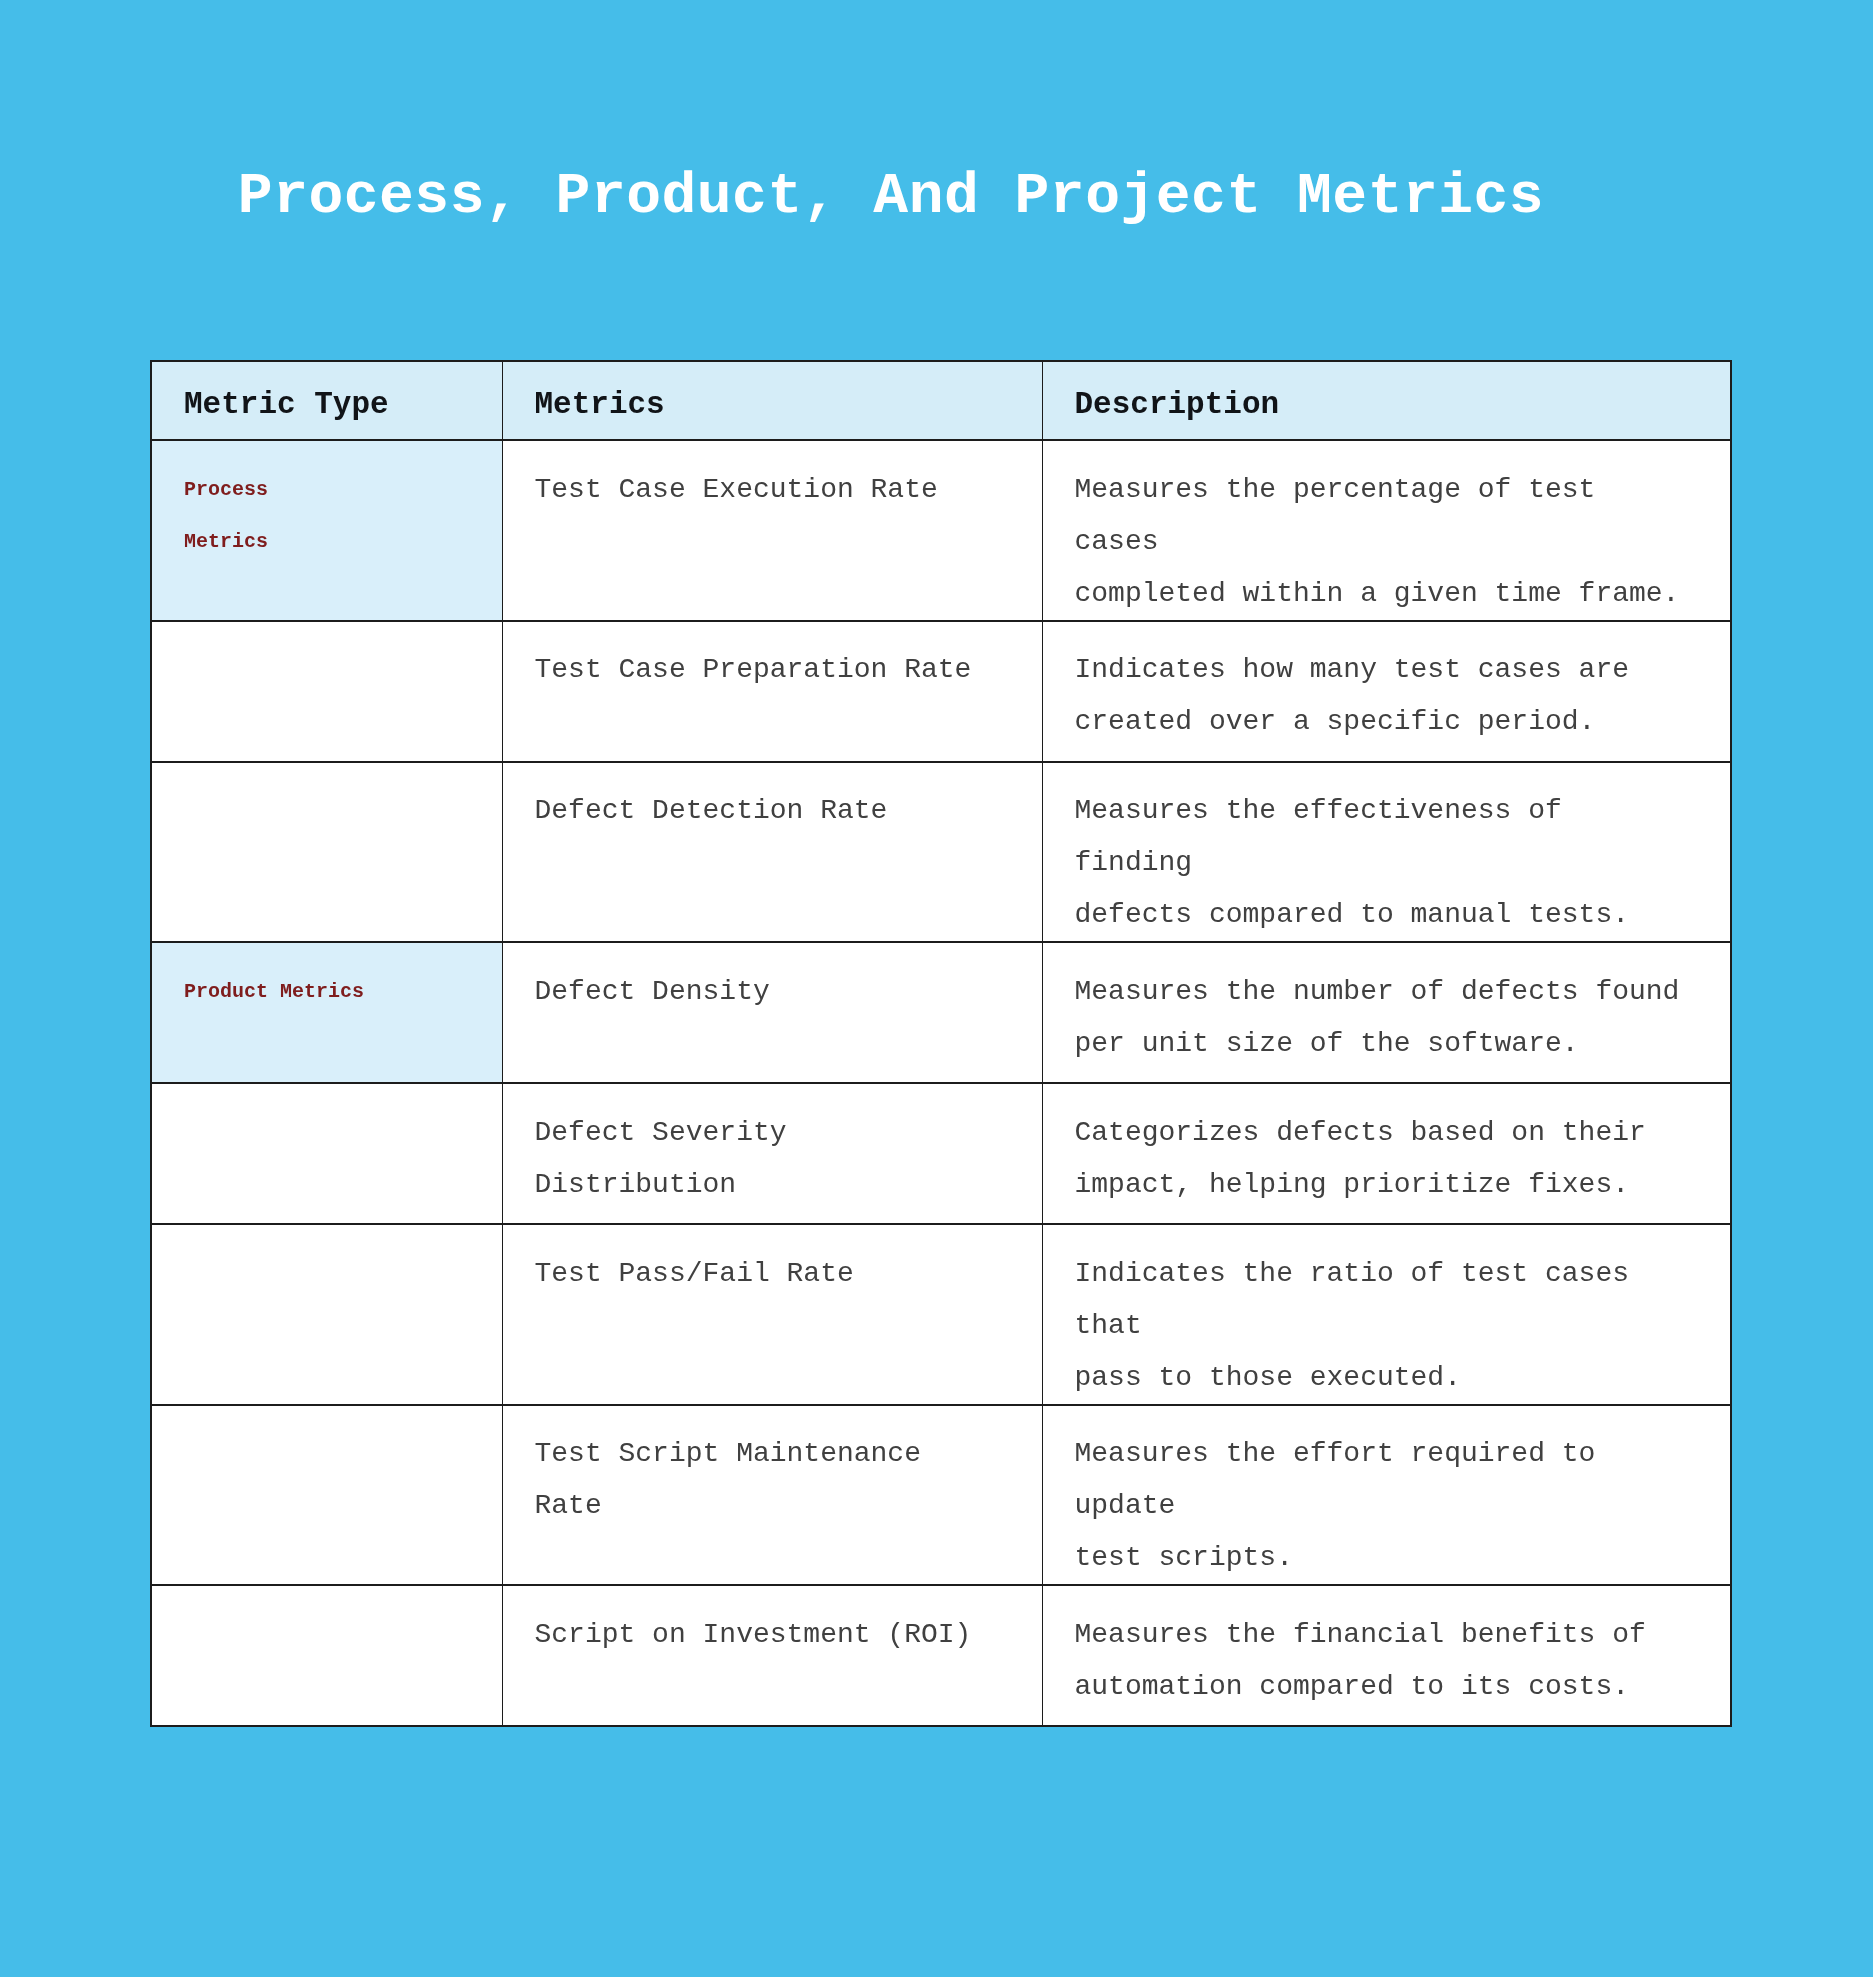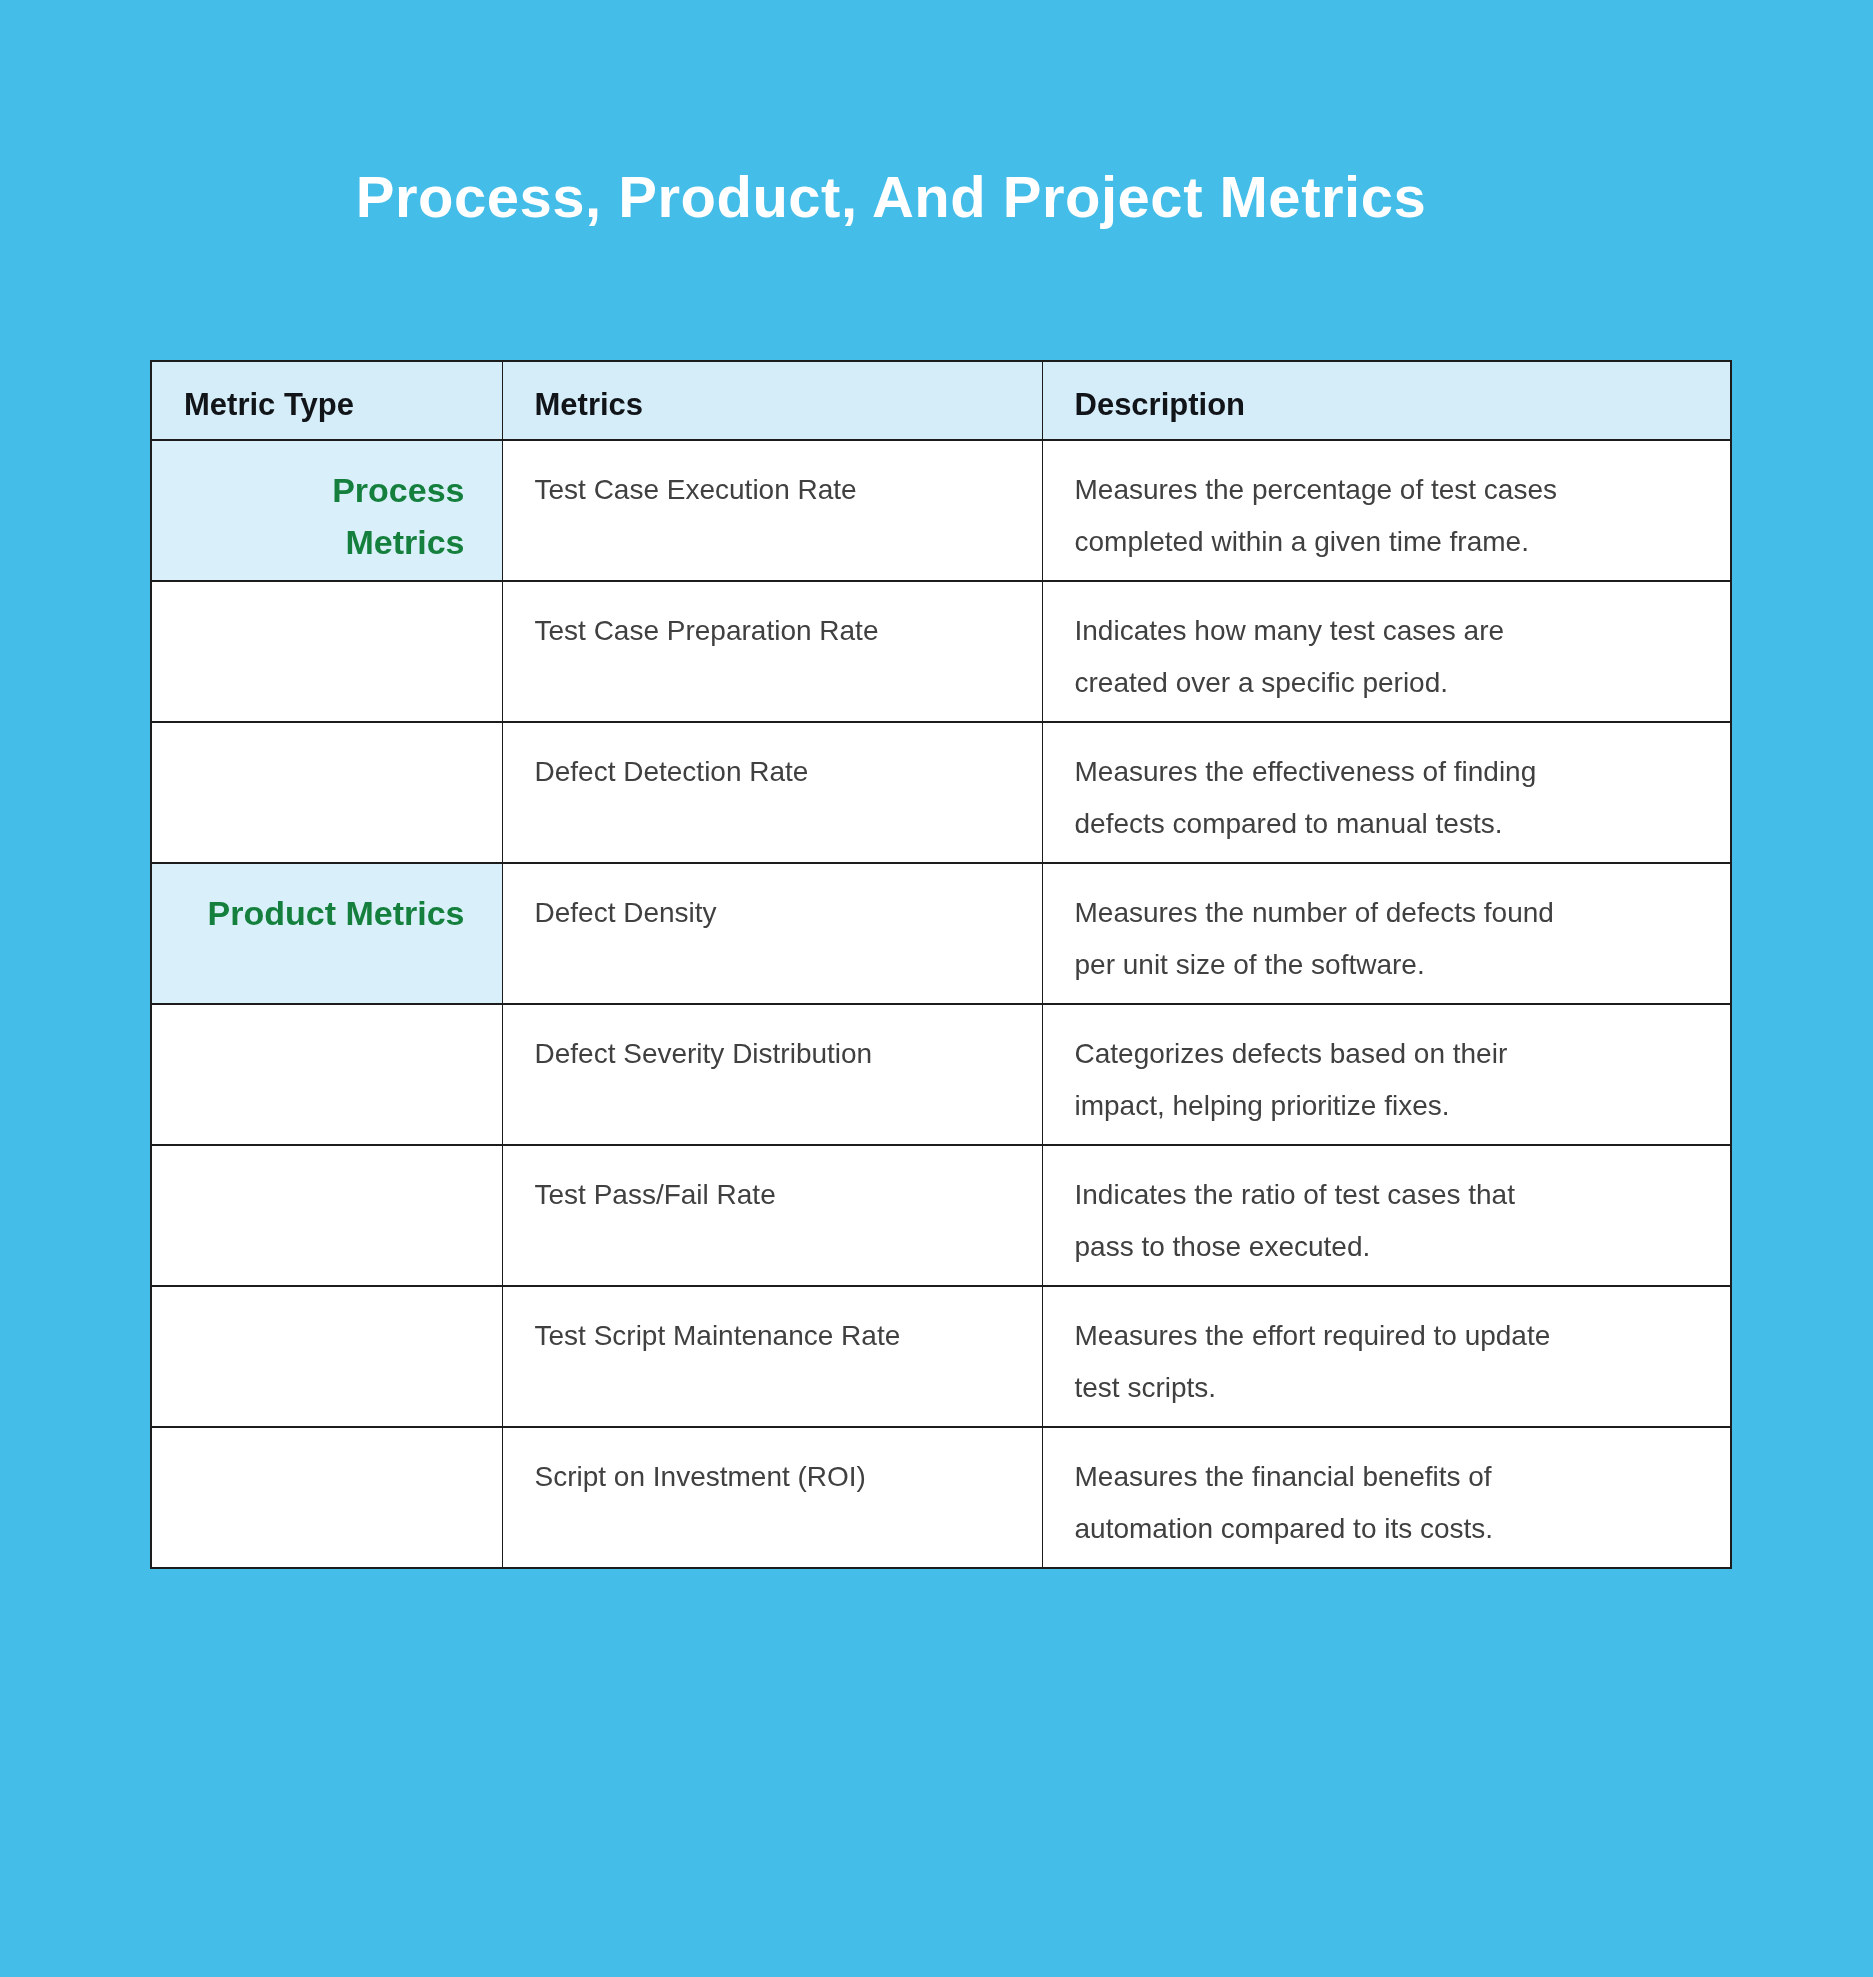--- a/index.html
+++ b/index.html
@@ -8,20 +8,21 @@
     width: 1874px;
     height: 1978px;
     background: #45BDE9;
     font-family: "Liberation Sans", "DejaVu Sans", sans-serif;
     overflow: hidden;
   }
   .page {
     width: 1782px;
     height: 1978px;
     position: relative;
+    font-family: Liberation Mono, monospace;
   }
   .title {
     margin: 0;
     padding-top: 167px;
     text-align: center;
     color: #FFFFFF;
     font-size: 58px;
     font-weight: 700;
     letter-spacing: 0.5px;
     line-height: 60px;
@@ -58,24 +59,23 @@
     height: 141px;
     padding: 22.5px 37px 0 32px;
     vertical-align: top;
     font-size: 28px;
     line-height: 52px;
     color: #404040;
     background: #FFFFFF;
   }
   td.type {
     font-weight: 700;
-    font-size: 34px;
-    color: #15803d;
+    font-size: 20px;
+    color: #7f1d1d;
     white-space: pre-line;
-    text-align: right;
   }
   td.type.filled {
     background: #D9EFFA;
   }
   td.desc {
     white-space: pre-line;
   }
 </style>
 </head>
 <body>

